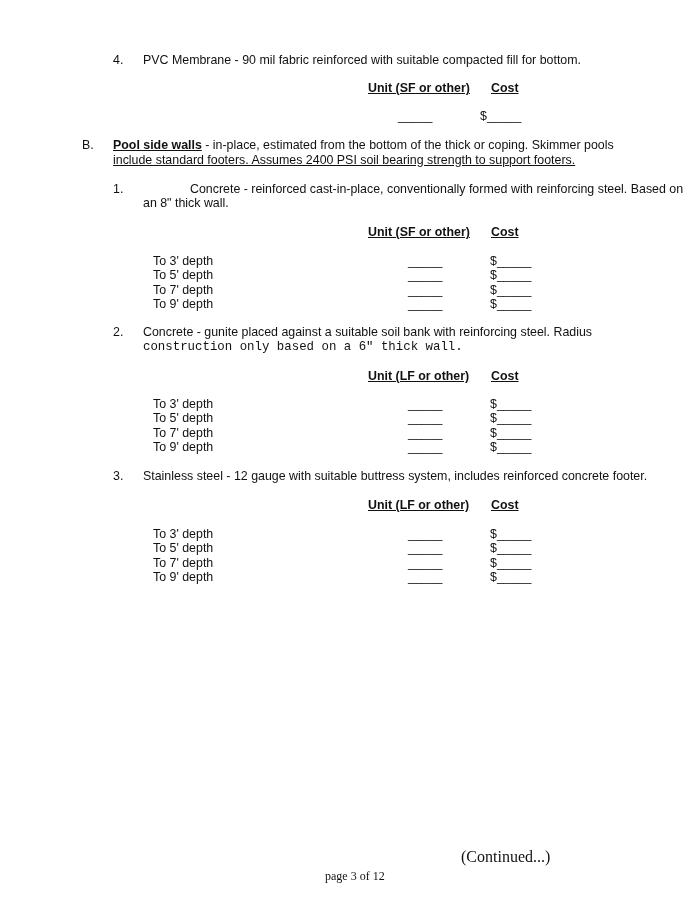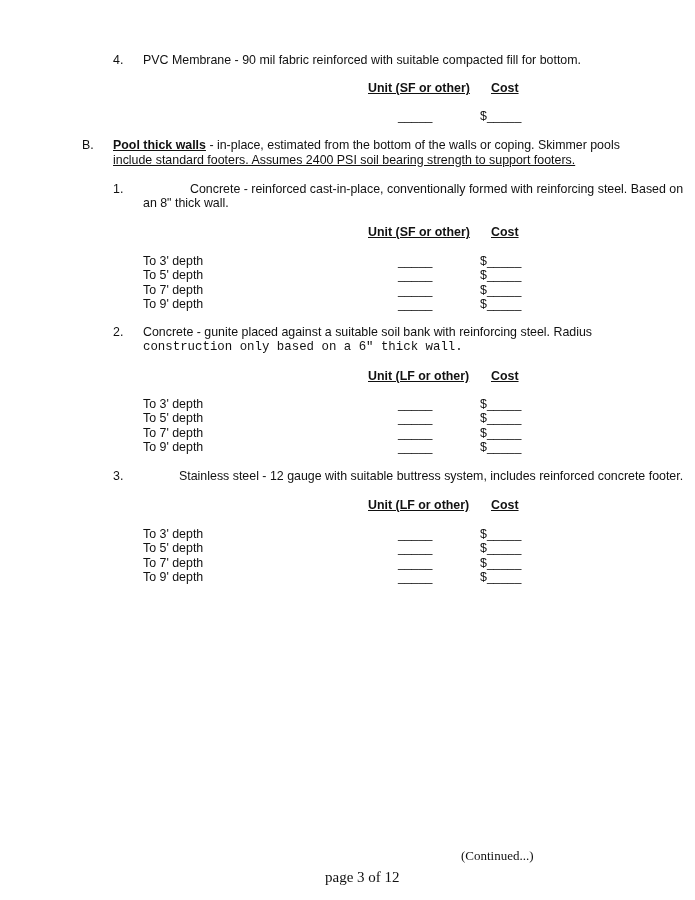--- a/index.html
+++ b/index.html
@@ -1,41 +1,41 @@
 <!DOCTYPE html>
 <html><head>
 <meta charset="utf-8">
 <style>
   html, body { margin:0; padding:0; background:#ffffff; }
   body { width:695px; height:900px; position:relative; overflow:hidden;
          font-family:"Liberation Sans", sans-serif; font-size:12.4px; color:#111; }
   .abs { position:absolute; white-space:nowrap; }
   .u { text-decoration:underline; font-weight:bold;text-align:right; }
-  .row { position:absolute; left:0; width:572px; height:14.5px; }
+  .row { position:absolute; left:10px; width:572px; height:14.5px; }
   .row .lbl { position:absolute; left:143px; }
   .row .unit { position:absolute; left:398px; }
   .row .cost { position:absolute; left:480px; }
   .serif { font-family:"Liberation Serif", serif; }
 </style>
 </head>
 <body>
 
 <div>
   <span class="abs" style="left:113px;top:53px;">4.</span>
   <span class="abs" style="left:143px;top:53px;">PVC Membrane - 90 mil fabric reinforced with suitable compacted fill for bottom.</span>
   <span class="abs u" style="left:368px;top:81px;">Unit (SF or other)</span>
   <span class="abs u" style="left:491px;top:81px;">Cost</span>
   <span class="abs" style="left:398px;top:109px;">_____</span>
   <span class="abs" style="left:480px;top:109px;">$_____</span>
 </div>
 
 <div>
   <span class="abs" style="left:82px;top:138px;">B.</span>
   <span class="abs" style="left:113px;top:138px;">
-    <span class="u">Pool thick walls</span><span> - in-place, estimated from the bottom of the walls or coping.  Skimmer pools</span>
+    <span class="u">Pool side walls</span><span> - in-place, estimated from the bottom of the thick or coping.  Skimmer pools</span>
   </span>
   <span class="abs" style="left:113px;top:153px;text-decoration:underline;">include standard footers.  Assumes 2400 PSI soil bearing strength to support footers.</span>
 
   <div>
     <span class="abs" style="left:113px;top:182px;">1.</span>
     <span class="abs" style="left:143px;top:182px;margin-left:47px;">Concrete - reinforced cast-in-place, conventionally formed with reinforcing steel.  Based on</span>
     <span class="abs" style="left:143px;top:196px;">an 8" thick wall.</span>
     <span class="abs u" style="left:368px;top:225px;">Unit (SF or other)</span>
     <span class="abs u" style="left:491px;top:225px;">Cost</span>
     <div class="row" style="top:254px;">
@@ -83,21 +83,21 @@
     </div>
     <div class="row" style="top:440px;">
       <span class="lbl">To 9' depth</span>
       <span class="unit">_____</span>
       <span class="cost">$_____</span>
     </div>
   </div>
 
   <div>
     <span class="abs" style="left:113px;top:469px;">3.</span>
-    <span class="abs" style="left:143px;top:469px;margin-left:36px;">Stainless steel - 12 gauge with suitable buttress system, includes reinforced concrete footer.</span>
+    <span class="abs" style="left:143px;top:469px;">Stainless steel - 12 gauge with suitable buttress system, includes reinforced concrete footer.</span>
     <span class="abs u" style="left:368px;top:498px;">Unit (LF or other)</span>
     <span class="abs u" style="left:491px;top:498px;">Cost</span>
     <div class="row" style="top:527px;">
       <span class="lbl">To 3' depth</span>
       <span class="unit">_____</span>
       <span class="cost">$_____</span>
     </div>
     <div class="row" style="top:541px;">
       <span class="lbl">To 5' depth</span>
       <span class="unit">_____</span>
@@ -109,14 +109,14 @@
       <span class="cost">$_____</span>
     </div>
     <div class="row" style="top:570px;">
       <span class="lbl">To 9' depth</span>
       <span class="unit">_____</span>
       <span class="cost">$_____</span>
     </div>
   </div>
 </div>
 
-<span class="abs serif" style="left:461px;top:848px;font-size:13px;">(Continued...)</span>
-<span class="abs serif" style="left:325px;top:869px;font-size:15px;">page 3 of 12</span>
+<span class="abs serif" style="left:461px;top:848px;font-size:16px;">(Continued...)</span>
+<span class="abs serif" style="left:325px;top:869px;font-size:12px;">page 3 of 12</span>
 
 </body></html>

